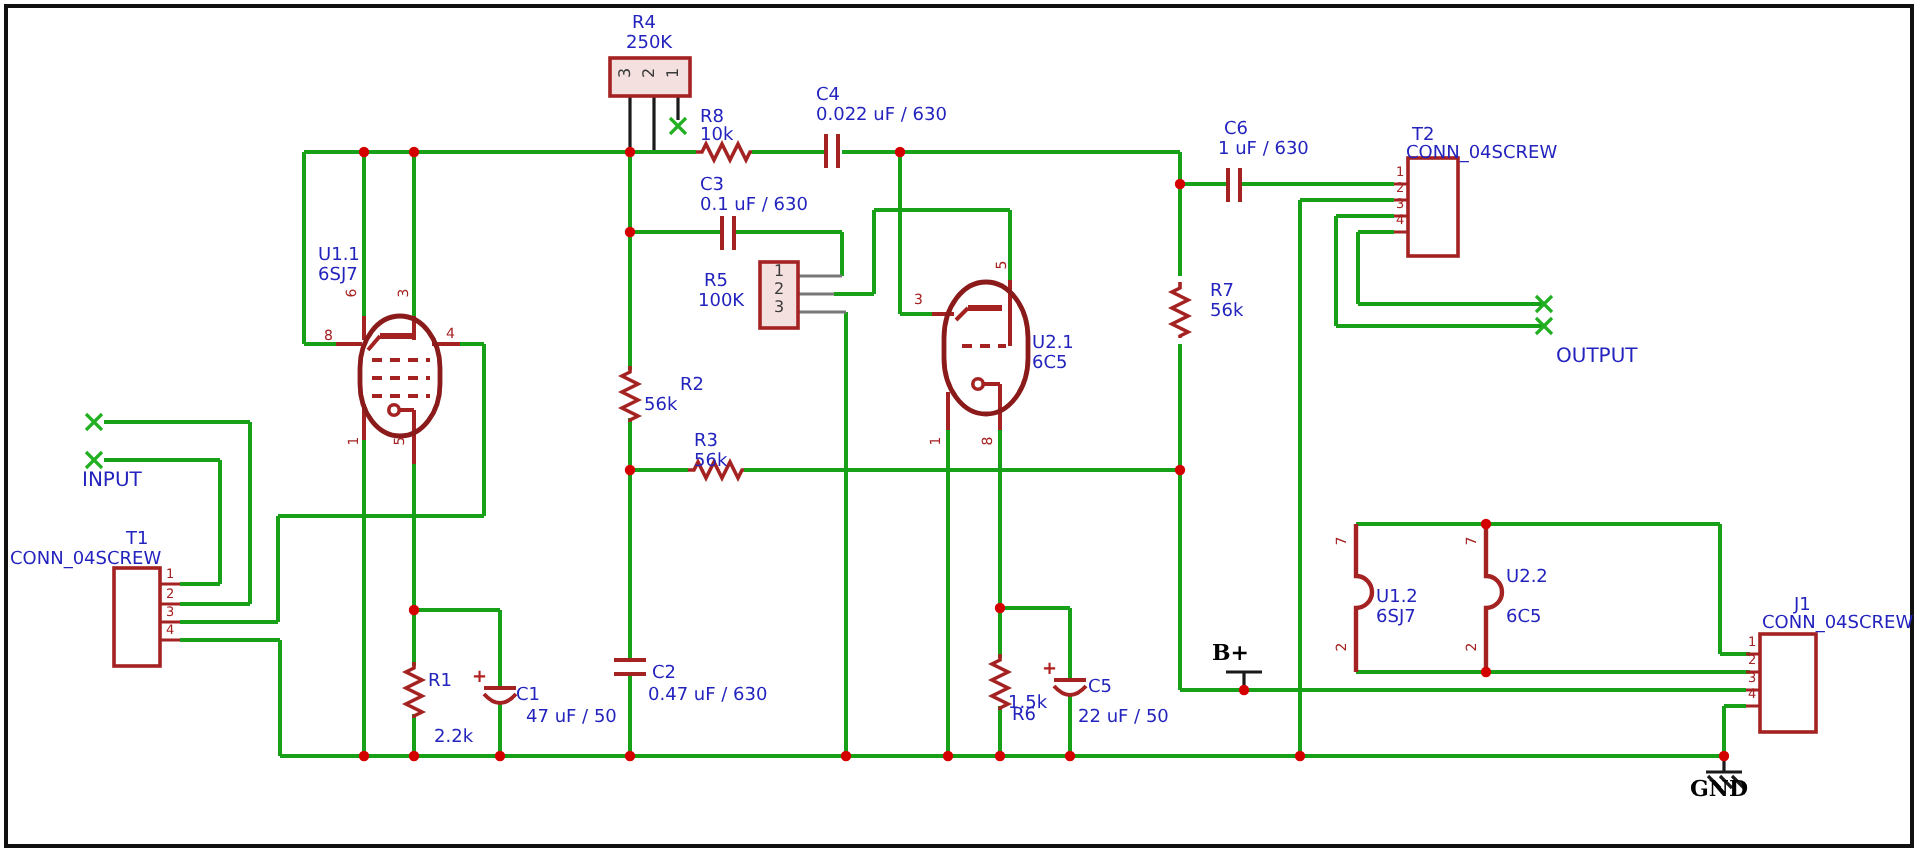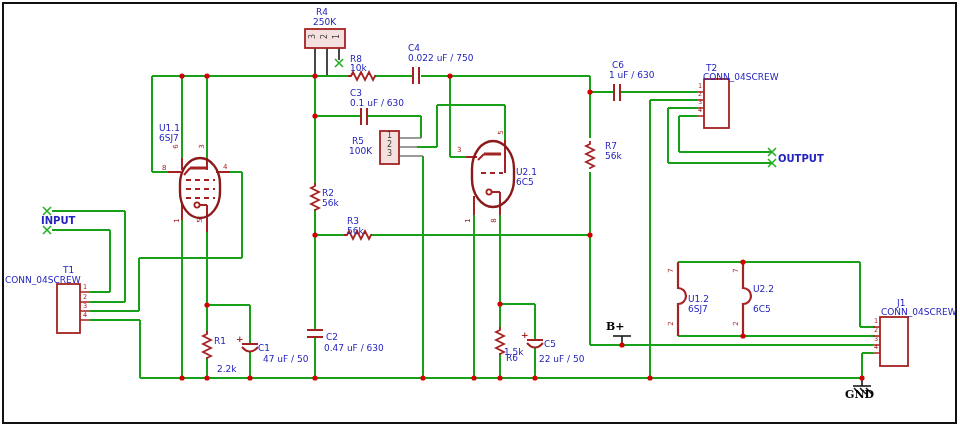--- a/index.html
+++ b/index.html
@@ -1,21 +1,21 @@
 <!DOCTYPE html>
 <html><head>
 <meta charset="utf-8">
 <style>
   html,body{margin:0;padding:0;background:#fff;}
   #stage{position:relative;width:960px;height:427px;background:#fff;overflow:hidden;
          font-family:"DejaVu Sans",sans-serif;}
   .frame{position:absolute;left:2px;top:2px;width:951px;height:418px;border:2.5px solid #111;}
   #gfx{position:absolute;left:0;top:0;z-index:1;}
   .lbl{position:absolute;z-index:2;font-size:9px;line-height:10px;color:#2323be;white-space:nowrap;}
-  .net{position:absolute;z-index:2;font-size:10px;font-weight:bold;color:#2323be;white-space:nowrap;}
+  .net{position:absolute;z-index:2;font-size:10px;font-weight:normal;color:#2323be;white-space:nowrap;margin-top:20px;}
   .blk{position:absolute;z-index:2;font-family:"DejaVu Serif",serif;font-size:11px;font-weight:bold;color:#000;white-space:nowrap;}
   .pin{position:absolute;z-index:2;font-size:7px;line-height:8px;color:#a52222;white-space:nowrap;}
   .pinN{position:absolute;z-index:2;font-size:6.5px;line-height:7px;color:#a52222;}
   .dig{color:#3a3a3a;font-size:8px;}
   .rot{width:9px;height:9px;text-align:center;transform:rotate(-90deg);transform-origin:center;}
   .plus{position:absolute;z-index:2;font-size:9px;font-weight:bold;color:#b02020;}
 </style>
 </head>
 <body>
 
@@ -220,21 +220,21 @@
 
   <span class="lbl" style="left:316px;top:7px">R4</span>
   <span class="lbl" style="left:313px;top:17px">250K</span>
   <span class="pin dig rot" style="left:309px;top:32px">3</span>
   <span class="pin dig rot" style="left:321px;top:32px">2</span>
   <span class="pin dig rot" style="left:333px;top:32px">1</span>
 
   <span class="lbl" style="left:350px;top:54px">R8</span>
   <span class="lbl" style="left:350px;top:63px">10k</span>
   <span class="lbl" style="left:408px;top:43px">C4</span>
-  <span class="lbl" style="left:408px;top:53px">0.022 uF / 750</span>
+  <span class="lbl" style="left:408px;top:53px">0.022 uF / 630</span>
   <span class="lbl" style="left:350px;top:88px">C3</span>
   <span class="lbl" style="left:350px;top:98px">0.1 uF / 630</span>
 
   <span class="lbl" style="left:352px;top:136px">R5</span>
   <span class="lbl" style="left:349px;top:146px">100K</span>
   <span class="pin dig" style="left:387px;top:132px">1</span>
   <span class="pin dig" style="left:387px;top:141px">2</span>
   <span class="pin dig" style="left:387px;top:150px">3</span>
 
   <span class="lbl" style="left:159px;top:123px">U1.1</span>
@@ -246,21 +246,21 @@
   <span class="pin rot" style="left:173px;top:216px">1</span>
   <span class="pin rot" style="left:196px;top:216px">5</span>
 
   <span class="lbl" style="left:516px;top:167px">U2.1</span>
   <span class="lbl" style="left:516px;top:177px">6C5</span>
   <span class="pin" style="left:457px;top:146px">3</span>
   <span class="pin rot" style="left:497px;top:128px">5</span>
   <span class="pin rot" style="left:464px;top:216px">1</span>
   <span class="pin rot" style="left:490px;top:216px">8</span>
 
-  <span class="lbl" style="left:322px;top:188px">R2</span>
+  <span class="lbl" style="left:340px;top:188px">R2</span>
   <span class="lbl" style="left:322px;top:198px">56k</span>
   <span class="lbl" style="left:347px;top:216px">R3</span>
   <span class="lbl" style="left:347px;top:226px">56k</span>
   <span class="lbl" style="left:605px;top:141px">R7</span>
   <span class="lbl" style="left:605px;top:151px">56k</span>
   <span class="lbl" style="left:612px;top:60px">C6</span>
   <span class="lbl" style="left:609px;top:70px">1 uF / 630</span>
 
   <span class="lbl" style="left:706px;top:63px">T2</span>
   <span class="lbl" style="left:703px;top:72px">CONN_04SCREW</span>

